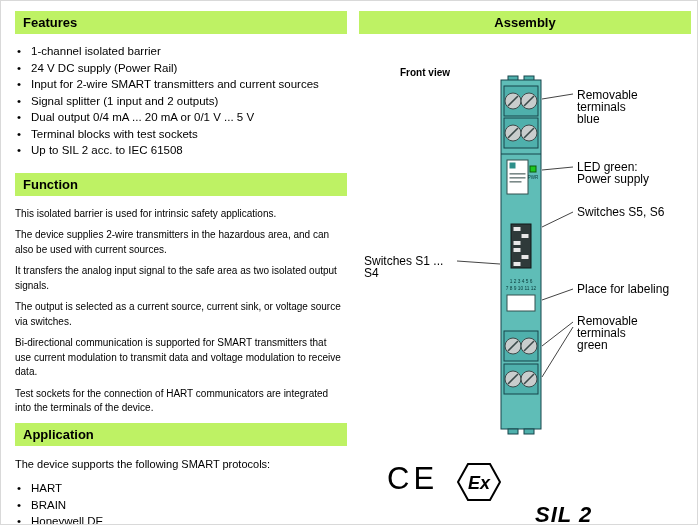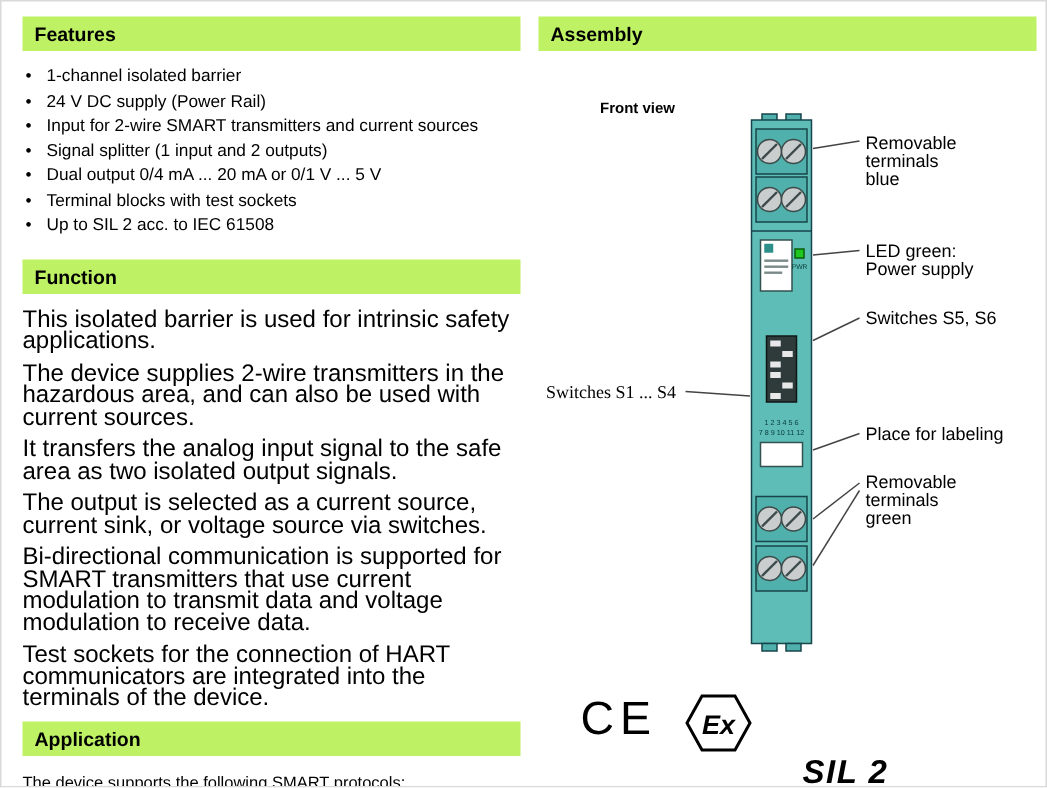--- a/index.html
+++ b/index.html
@@ -6,34 +6,34 @@
   html,body { margin:0; padding:0; background:#fff; }
   body { font-family:"Liberation Sans", sans-serif; color:#000; }
   .page { position:relative; width:698px; height:525px; background:#ffffff; border:1px solid #d9d9d9; overflow:hidden; }
 
   
   .col-left { position:absolute; left:14px; top:10px; width:332px; }
   .section-bar { background:#bef264; font-weight:bold; font-size:13px; padding:4px 8px; }
   .feature-list, .protocol-list { list-style:none; margin:9px 0 14px 0; padding:0 0 0 2px; font-size:11.5px; }
   .feature-list li, .protocol-list li { display:flex; gap:7px; line-height:16.5px; }
   .bullet { width:7px; flex:0 0 auto; }
-  .para { font-size:16px; line-height:14.5px; margin:7px 0; width:330px; }
+  .para { font-size:10px; line-height:14.5px; margin:7px 0; width:330px; }
   .para:first-of-type { margin-top:11px; }
   .intro { font-size:11px; line-height:14.5px; margin:11px 0 4px 0; }
 
   
   .col-right { position:absolute; left:358px; top:0; width:334px; height:525px; }
-  .col-right .section-bar { position:absolute; left:0; top:10px; width:332px; }
+  .col-right .section-bar { position:absolute; left:0; top:10px; width:332px;text-align:center; }
   .front-view { position:absolute; left:7px; top:66px; font-size:10px; font-weight:bold;padding-left:34px; }
   .diagram-svg { position:absolute; left:0; top:0; width:334px; height:525px; }
   .callout-label { position:absolute; font-size:12px; line-height:12px; white-space:pre-line; }
   .cl-terminals-blue { left:218px; top:88px; width:112px; }
   .cl-led           { left:218px; top:160px; width:112px; }
   .cl-s5s6          { left:218px; top:205px; width:112px; }
-  .cl-s1s4          { left:5px;  top:254px; width:92px;font-family:Liberation Serif, serif; }
+  .cl-s1s4          { left:5px;  top:254px; width:92px; }
   .cl-labeling      { left:218px; top:282px; width:112px; }
   .cl-terminals-green{ left:218px; top:314px; width:112px; }
 
   
   .cert-row { position:absolute; left:0; top:458px; width:334px; height:50px; }
   .cert-ce { position:absolute; left:28px; top:2px; font-size:31px; letter-spacing:4px; font-weight:400; }
   .cert-ex { position:absolute; left:96px; top:1px; }
   .cert-sil { position:absolute; left:176px; top:8px; font-size:22px; font-weight:bold; font-style:italic; letter-spacing:1px;margin-top:35px; }
 </style>
 </head>

